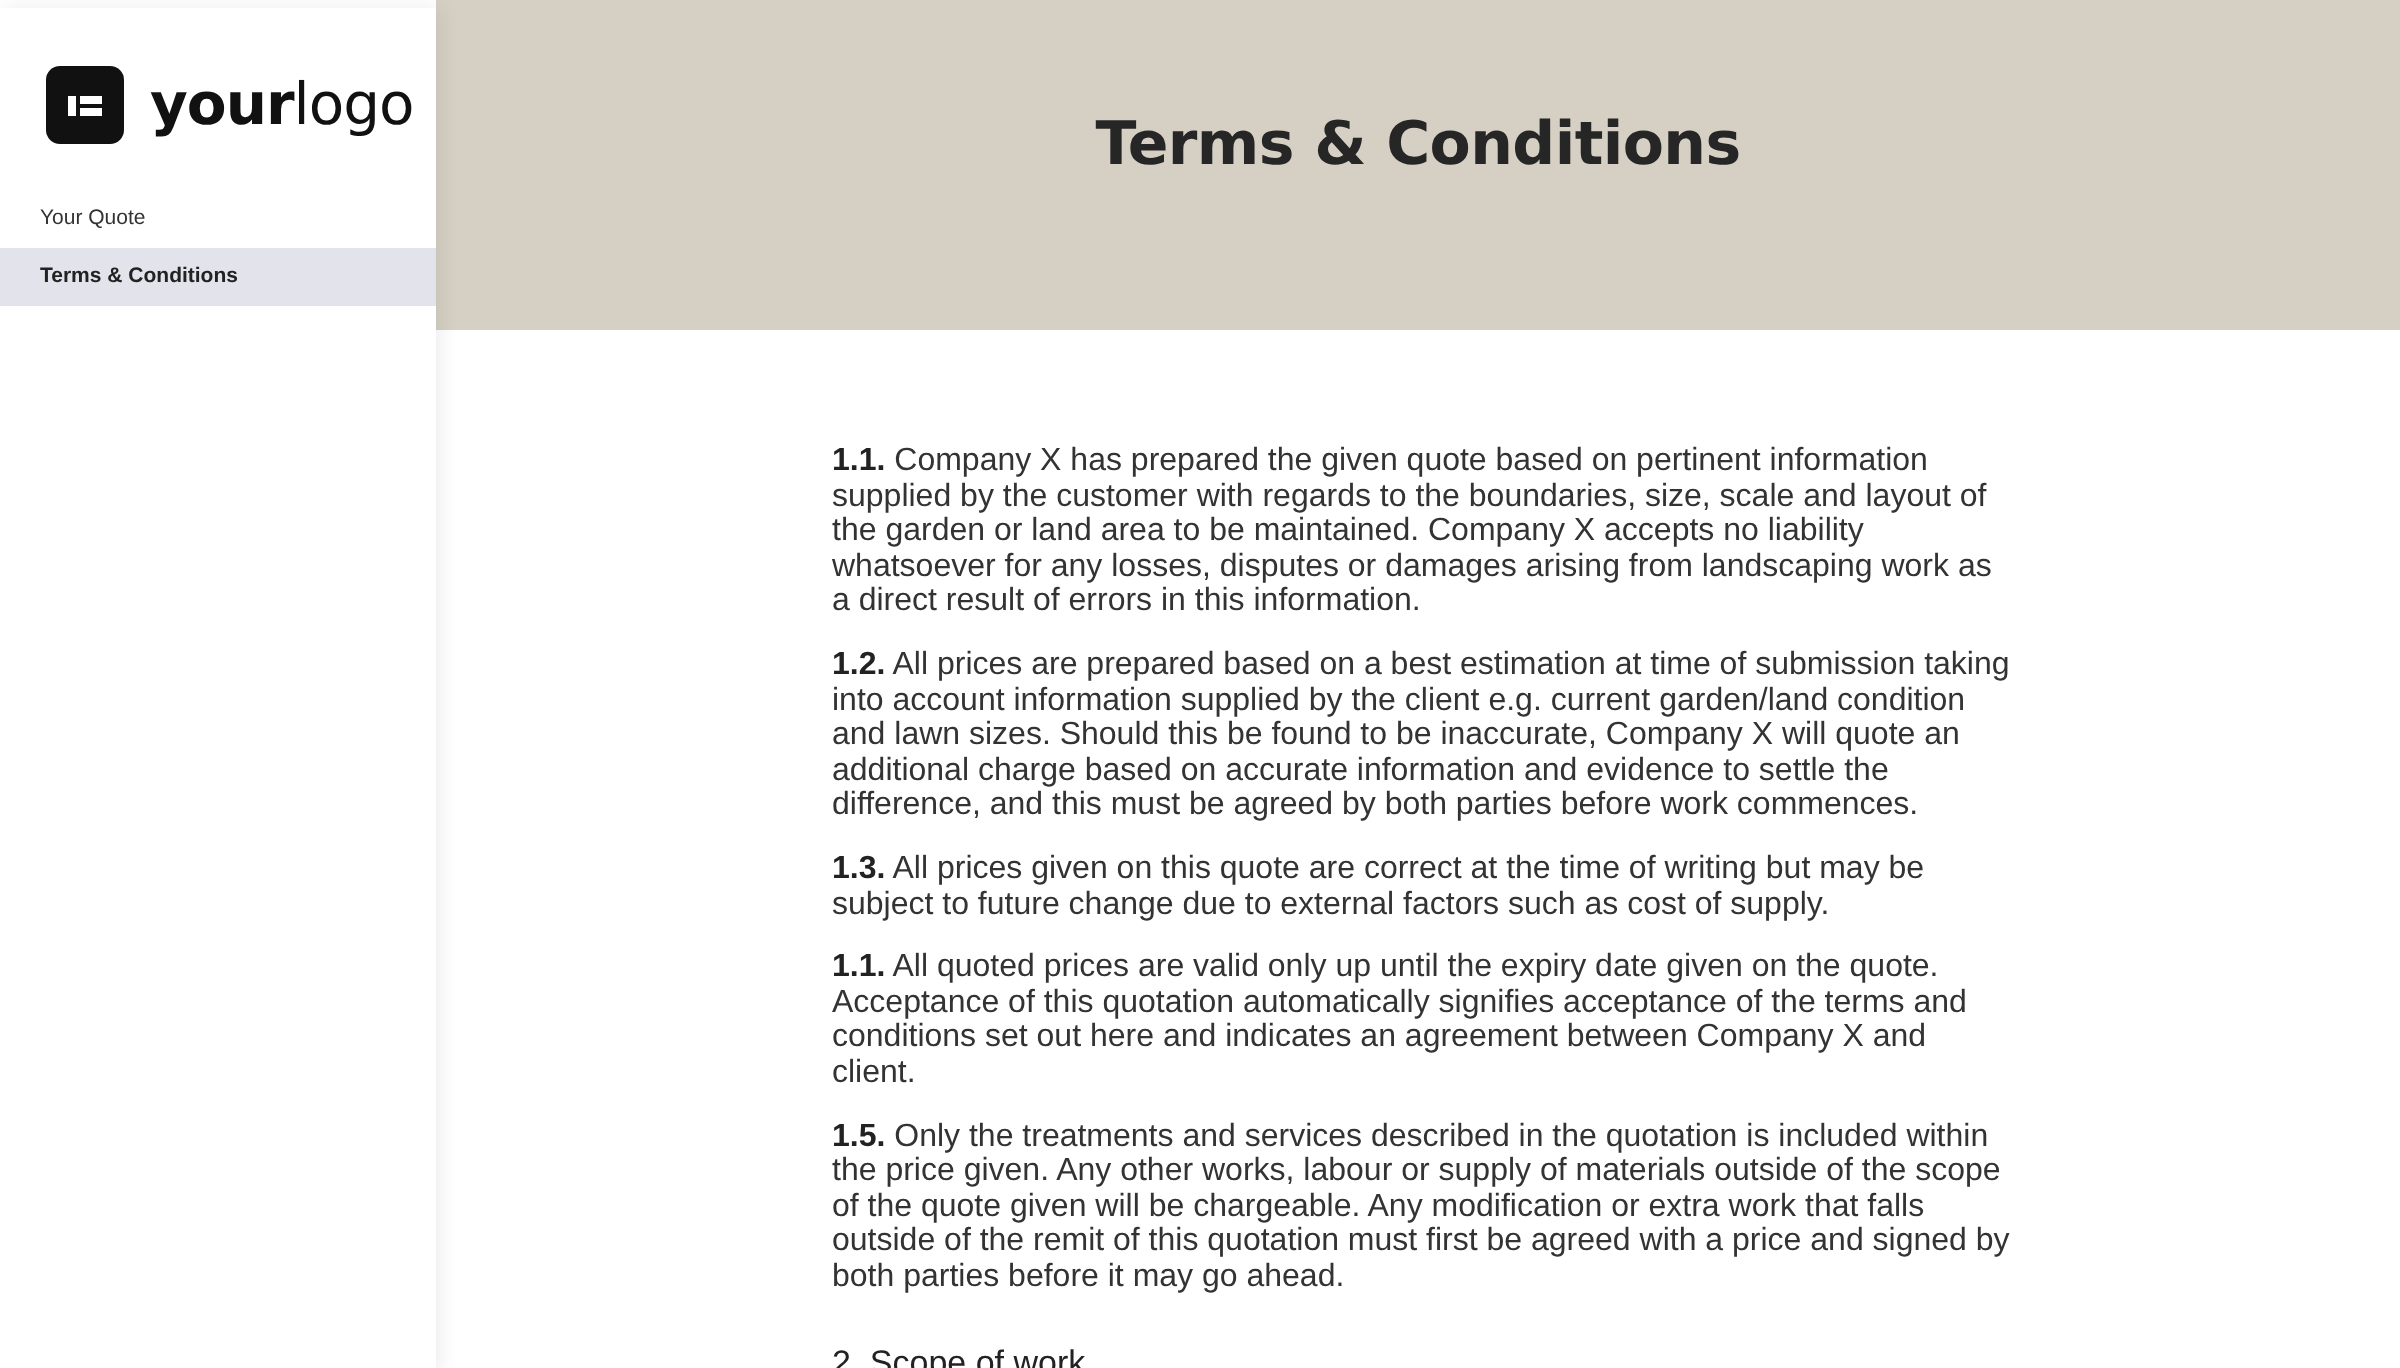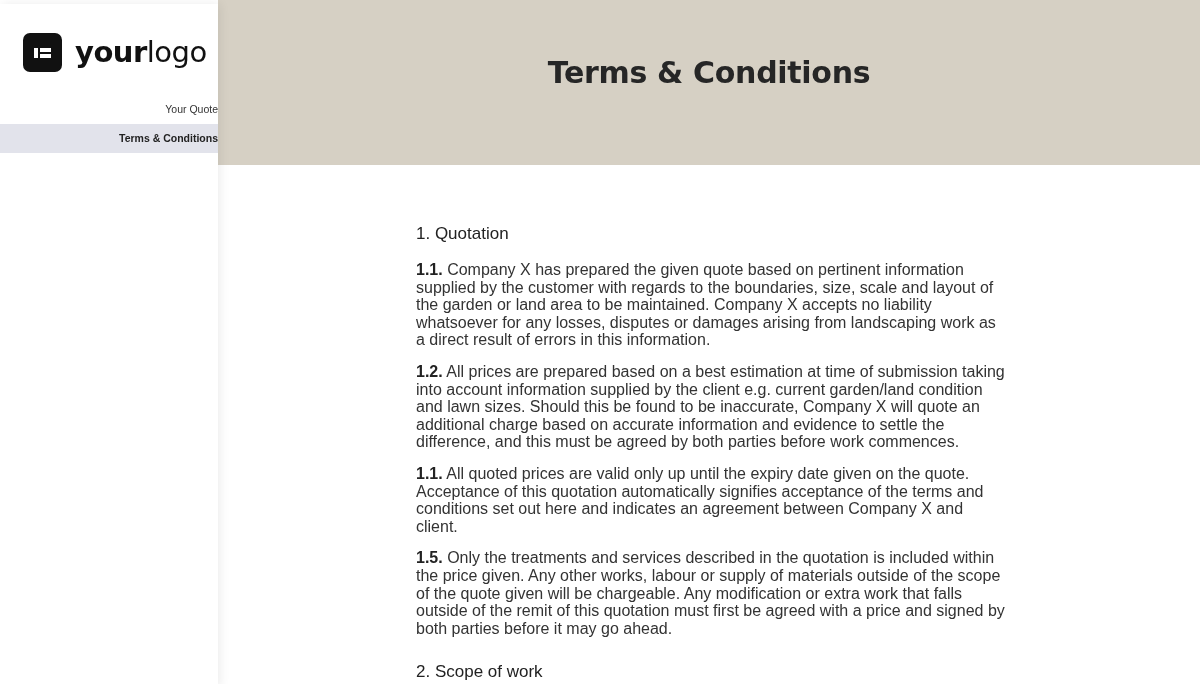--- a/index.html
+++ b/index.html
@@ -29,21 +29,21 @@
     .logo-mark .box::after {
       content: ""; position: absolute; left: 0; top: 4px; width: 11px; height: 2px; background: #111111;
     }
     .logo-text {
       margin-left: 13px; font-size: 29px; letter-spacing: -0.5px; color: #111111; line-height: 1;
       font-family: "DejaVu Sans", sans-serif;
     }
     .logo-text .bold { font-weight: bold; }
     .logo-text .light { font-weight: normal; }
 
-    .nav { position: absolute; left: 0; top: 91px; width: 218px; text-align: right; }
+    .nav { position: absolute; left: 0; top: 91px; width: 218px; }
     .nav-item {
       height: 29px; line-height: 29px; padding-left: 20px;
       font-size: 10.5px; color: #333333; cursor: pointer;
     }
     .nav-item.active { background: #e2e3eb; font-weight: bold; color: #222222; }
 
     .main { position: absolute; left: 218px; top: 0; width: 982px; height: 684px; background: #ffffff; }
     .banner {
       width: 100%; height: 165px; background: #d6d0c4;
       display: flex; align-items: flex-start; justify-content: center;
@@ -81,22 +81,22 @@
     <div class="nav-item active">Terms &amp; Conditions</div>
   </nav>
 </aside>
 
 <main class="main">
   <header class="banner">
     <h1>Terms &amp; Conditions</h1>
   </header>
 
   <div class="content">
-    <h2 class="section-title">1. Quotation</h2>
 
     <p class="clause"><span class="num">1.1.</span><span> Company X has prepared the given quote based on pertinent information supplied by the customer with regards to the boundaries, size, scale and layout of the garden or land area to be maintained. Company X accepts no liability whatsoever for any losses, disputes or damages arising from landscaping work as a direct result of errors in this information.</span></p>
     <p class="clause"><span class="num">1.2.</span><span> All prices are prepared based on a best estimation at time of submission taking into account information supplied by the client e.g. current garden/land condition and lawn sizes.  Should this be found to be inaccurate, Company X will quote an additional charge based on accurate information and evidence to settle the difference, and this must be agreed by both parties before work commences.</span></p>
+    <p class="clause"><span class="num">1.3.</span><span> All prices given on this quote are correct at the time of writing but may be subject to future change due to external factors such as cost of supply.</span></p>
     <p class="clause"><span class="num">1.1.</span><span> All quoted prices are valid only up until the expiry date given on the quote. Acceptance of this quotation automatically signifies acceptance of the terms and conditions set out here and indicates an agreement between Company X and client.</span></p>
     <p class="clause"><span class="num">1.5.</span><span> Only the treatments and services described in the quotation is included within the price given. Any other works, labour or supply of materials outside of the scope of the quote given will be chargeable.  Any modification or extra work that falls outside of the remit of this quotation must first be agreed with a price and signed by both parties before it may go ahead.</span></p>
 
     <h2 class="section-title second">2. Scope of work</h2>
   </div>
 </main>
 
 </body></html>

